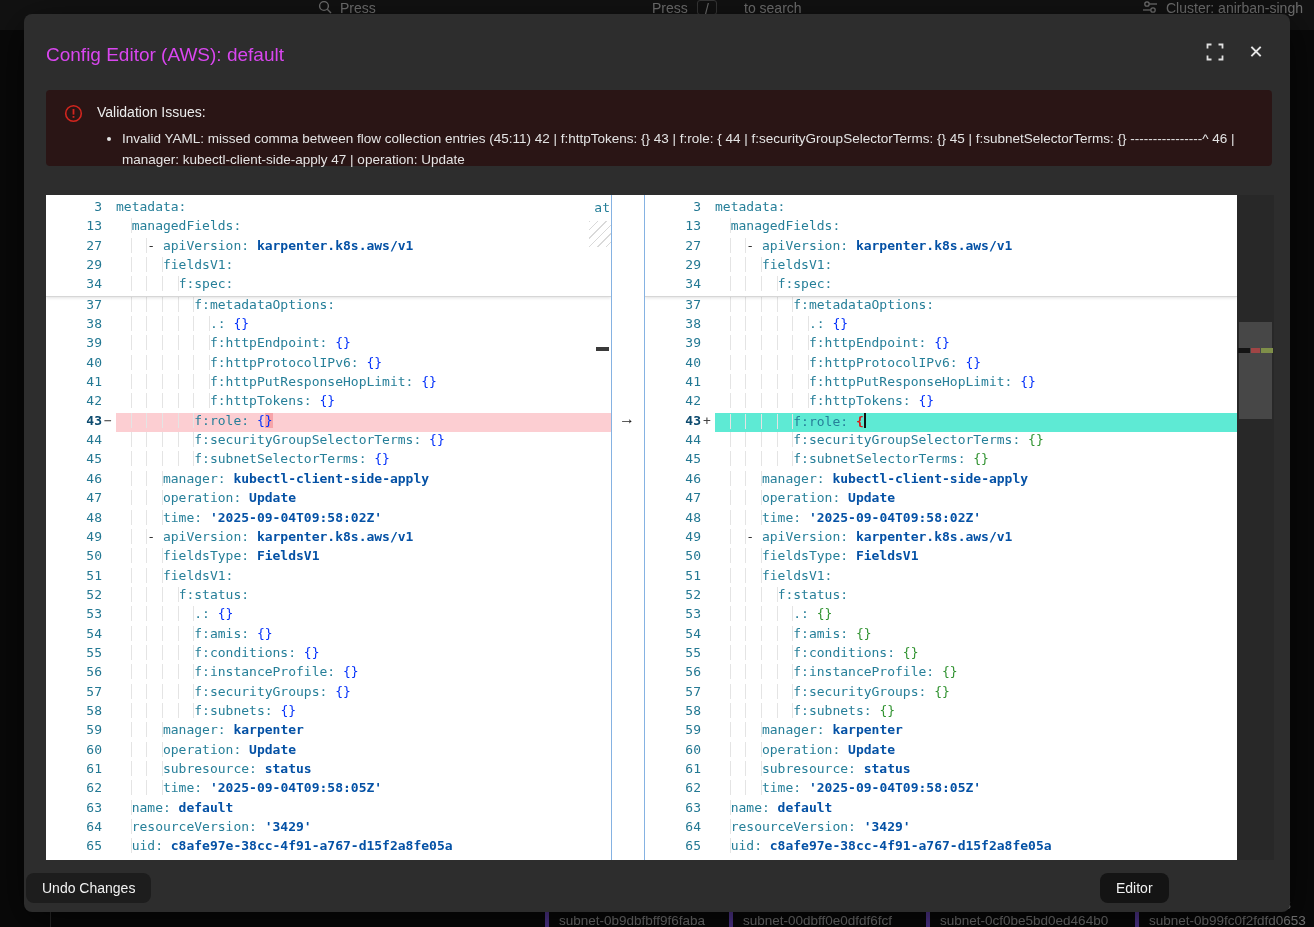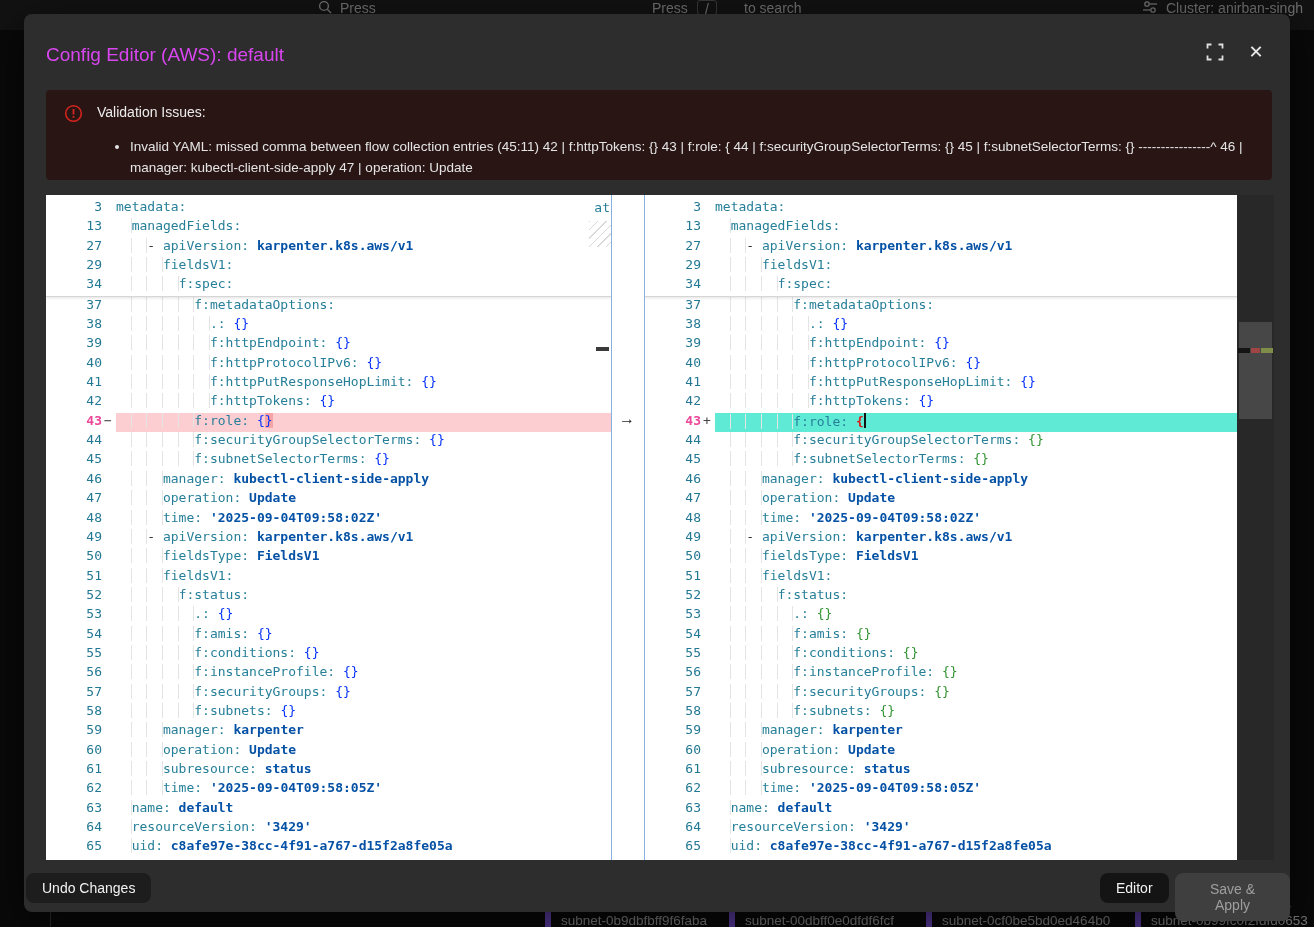--- a/index.html
+++ b/index.html
@@ -13,40 +13,40 @@
   .tb-search { left:340px; }
   .tb-press { left:652px; }
   .tb-kbd { left:697px; top:1px; width:20px; height:15px; border:1px solid #5a5a5a; border-radius:3px;
             font-size:11px; text-align:center; line-height:13px; color:#c0c0c0; position:absolute; }
   .tb-tosearch { left:744px; }
   .cluster-icon { position:absolute; left:1143px; top:2px; }
   .tb-cluster { left:1166px; white-space:nowrap; }
 
   .bg-upper-tail { position:absolute; top:897px; left:1140px; font-size:13px; color:#c4c4c4; z-index:1; white-space:nowrap; }
   .bg-row { position:absolute; top:912px; left:0; width:1314px; height:15px; z-index:1; }
-  .bg-cell { position:absolute; top:0; height:15px; border-left:6px solid #8b5cf6; padding:1px 0 0 10px;
+  .bg-cell { position:absolute; top:0; height:15px; border-left:4px solid #8b5cf6; padding:1px 0 0 10px;
              font-size:13.5px; color:#c4c4c4; white-space:nowrap; overflow:hidden; }
   .bg-table-edge { position:absolute; top:912px; left:50px; height:15px; border-left:1px solid #474747; z-index:1; }
 
   .overlay { position:absolute; inset:0; background:rgba(0,0,0,0.38); z-index:2; }
 
   
   .modal { position:absolute; left:24px; top:14px; width:1266px; height:898px; background:#2d2d2d;
            border-radius:8px; box-shadow:0 10px 40px rgba(0,0,0,0.6); z-index:3; }
   .modal-title { position:absolute; left:22px; top:30px; font-size:19px; color:#d946ef; font-weight:400; }
   .icon-btn { position:absolute; width:22px; height:22px; background:none; border:none; cursor:pointer; color:#e8e8e8; }
   .btn-fullscreen { left:1180px; top:28px; }
   .btn-close-x { left:1221px; top:27px; font-size:18px; line-height:22px; text-align:center; }
 
   
-  .banner { position:absolute; left:22px; top:76px; width:1226px; height:90px; background:#2a1515;
+  .banner { position:absolute; left:22px; top:76px; width:1226px; height:76px; background:#2a1515;
             border-radius:4px; }
   .banner-icon { position:absolute; left:18px; top:14px; }
   .banner-title { position:absolute; left:51px; top:14px; font-size:14px; color:#ececec; }
-  .banner ul { position:absolute; left:60px; top:38px; width:1150px; margin:8px; padding-left:16px;
+  .banner ul { position:absolute; left:60px; top:38px; width:1150px; margin:0; padding-left:16px;
                color:#e4e4e4; font-size:13.5px; line-height:21px; }
   .banner li { overflow-wrap:anywhere; }
 
   
   .editor { position:absolute; left:22px; top:181px; width:1228px; height:665px; overflow:hidden; }
   .pane { position:absolute; top:0; bottom:0; background:#ffffff; overflow:hidden; }
   .pane-left  { left:0; width:565px; }
   .pane-right { left:599px; width:592px; }
   .divider { position:absolute; left:565px; width:34px; top:0; bottom:0; background:#ffffff;
              border-left:1.5px solid #85b2e2; border-right:1.5px solid #85b2e2; }
@@ -62,21 +62,21 @@
   .left-ruler-dash { position:absolute; right:2px; top:152px; width:13px; height:4px; background:#3a3a3a; }
   .frag-at { position:absolute; right:1px; top:5px; font:13px "DejaVu Sans Mono",monospace; color:#267f99; }
   .frag-hatch { position:absolute; right:0; top:26px; width:22px; height:26px;
                 background:repeating-linear-gradient(135deg,#d9d9d9 0 1px,transparent 1px 6px); }
 
   .sticky { padding-top:4px; border-bottom:1px solid #d6d6d6; box-shadow:0 1px 3px rgba(0,0,0,0.12);
             position:relative; background:#fff; }
   .row { display:flex; height:19.35px; line-height:19.35px; font:13px "DejaVu Sans Mono",monospace;
          white-space:pre; }
   .num { width:56px; flex:none; text-align:right; color:#237893; }
-  .num-active { color:#ec4899; font-weight:700; }
+  .num-active { color:#0c4a6e; font-weight:700; }
   .sign { width:14px; flex:none; color:#444; padding-left:2px; }
   .code { flex:1 1 auto; }
   .key { color:#267f99; } .val { color:#0451a5;font-weight:bold; } .dash { color:#333; }
   .br-b { color:#0431fa; } .br-g { color:#319331; } .br-r { color:#e01515; font-weight:600; }
   .chardel { background:#f7a4a9; }
   .hl-del { background:#fcced2; }
   .hl-ins { background:#5eead4; }
   .ind { background:repeating-linear-gradient(to right,transparent 0,transparent calc(2ch - 1px),
            #e4e4e4 calc(2ch - 1px),#e4e4e4 2ch); }
   .cursor { display:inline-block; width:2px; height:15px; background:#111; vertical-align:-2px; }
@@ -250,14 +250,13 @@
     <div class="scrollstrip">
       <div class="scroll-slider"></div>
       <div class="ruler-marks">
         <i class="mk1"></i><i class="mk2"></i><i class="mk3"></i>
       </div>
     </div>
   </div>
 
   <button class="btn btn-undo">Undo Changes</button>
   <button class="btn btn-close">Editor</button>
-  <button class="btn btn-save" aria-disabled="true">Save &amp; Apply</button>
 </div>
 
 </body></html>

